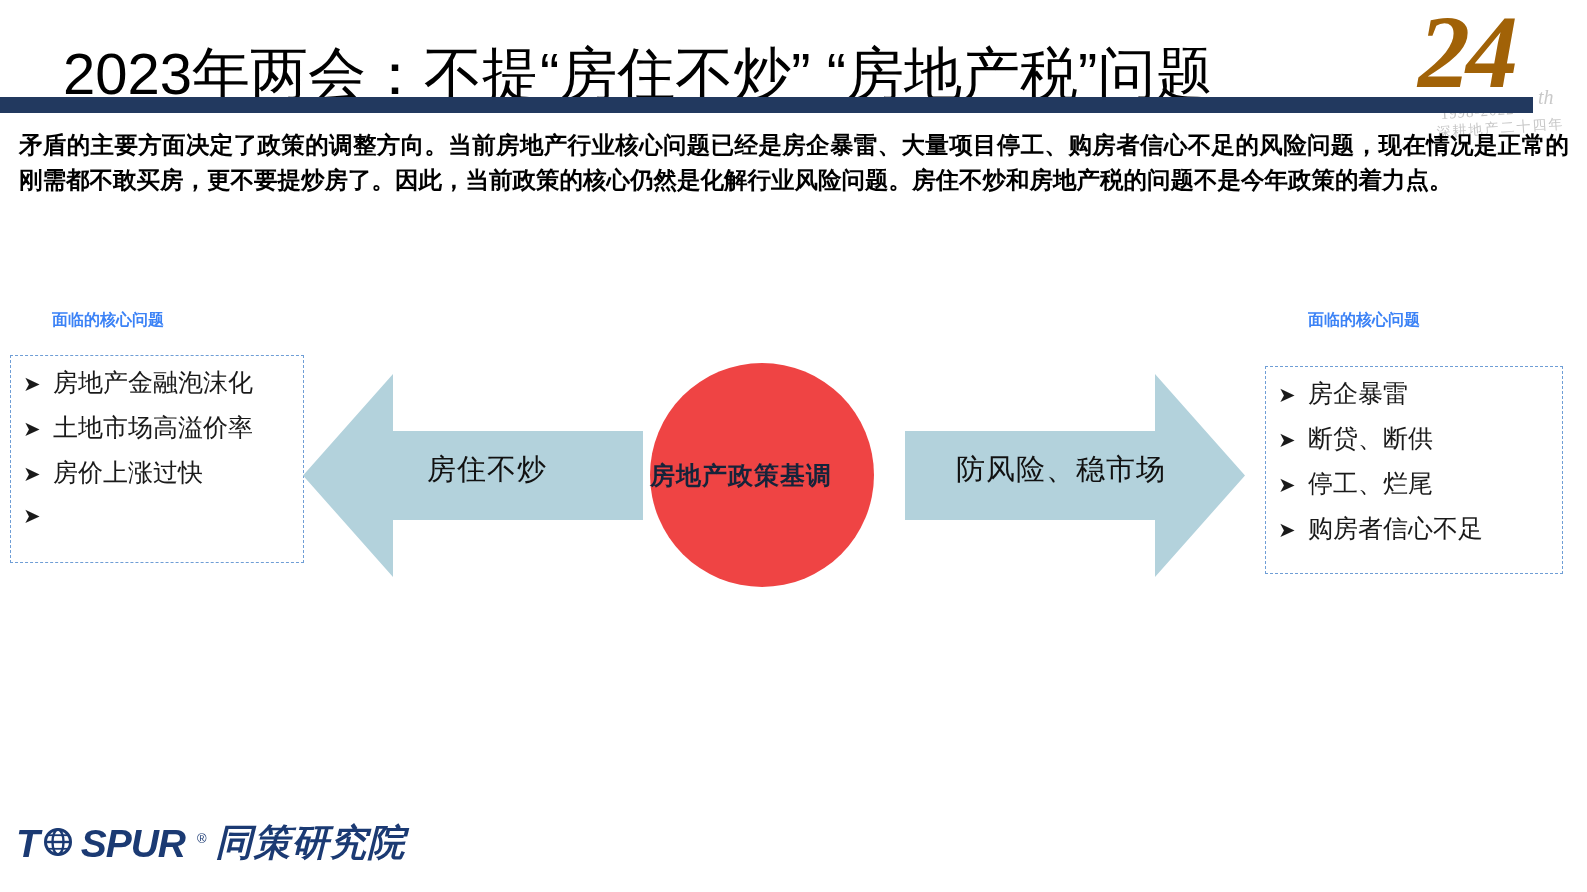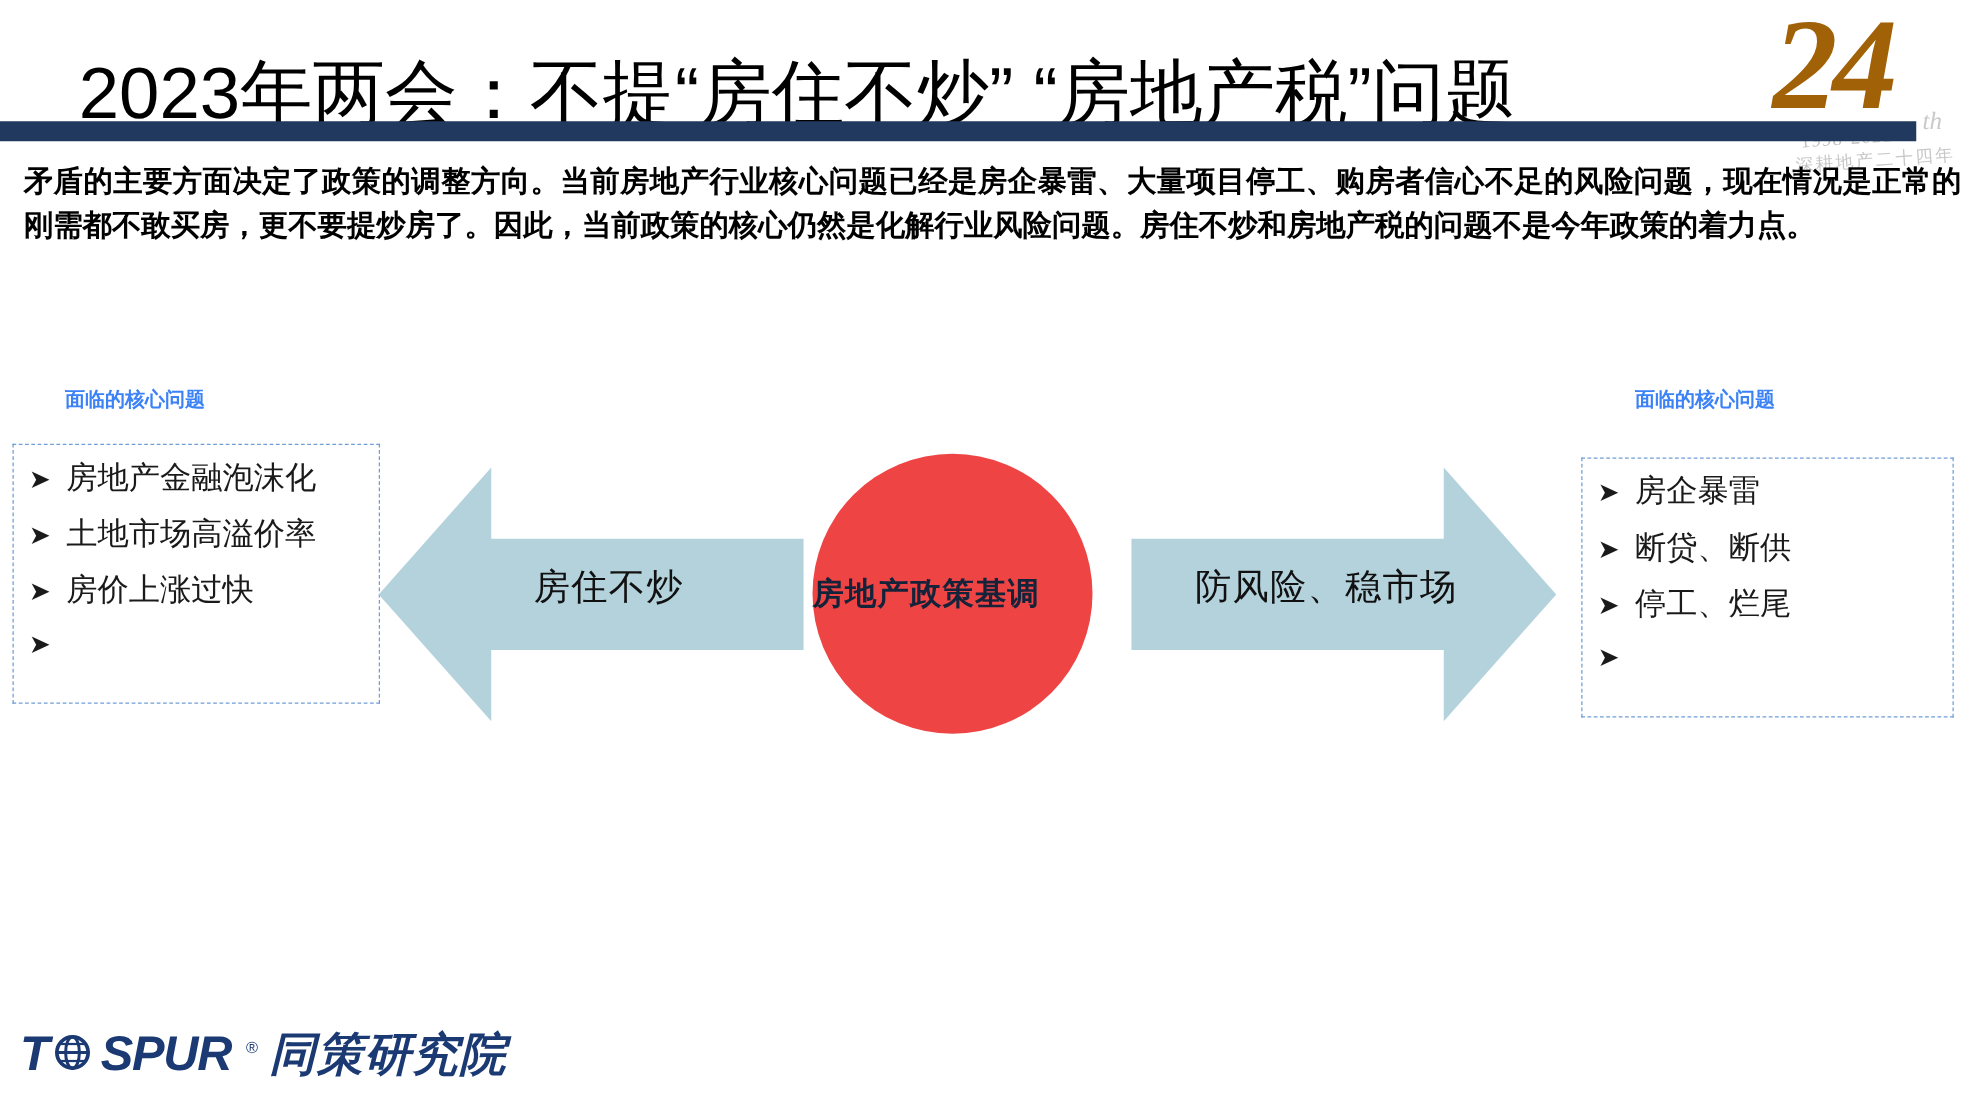--- a/index.html
+++ b/index.html
@@ -193,21 +193,21 @@
   }
   #arrow-left-label  { left: 14px; }
   #arrow-right-label { left: -14px; }
 
   
   #logo {
     position: absolute;
     left: 16px;
     top: 824px;
     display: flex;
-    align-items: center;
+    align-items: flex-start;
   }
   #logo .word {
     position: relative;
     font-family: "Liberation Sans", "DejaVu Sans", sans-serif;
     font-weight: 700;
     font-style: italic;
     font-size: 39px;
     color: #1b3a73;
     letter-spacing: -1px;
     line-height: 1;
@@ -283,20 +283,21 @@
     <div class="prob-item">
       <span class="bullet">➤</span>
       <span class="txt">断贷、断供</span>
     </div>
     <div class="prob-item">
       <span class="bullet">➤</span>
       <span class="txt">停工、烂尾</span>
     </div>
     <div class="prob-item">
       <span class="bullet">➤</span>
+      <span class="txt">购房者信心不足</span>
     </div>
   </div>
 
   <div class="arrow-wrap" id="arrow-left-wrap">
     <svg viewBox="0 0 340 215" preserveAspectRatio="none">
       <polygon points="0,107.5 90,6 90,63 340,63 340,152 90,152 90,209" fill="#b3d2dc"></polygon>
     </svg>
     <div class="arrow-label" id="arrow-left-label">房住不炒</div>
   </div>
 

